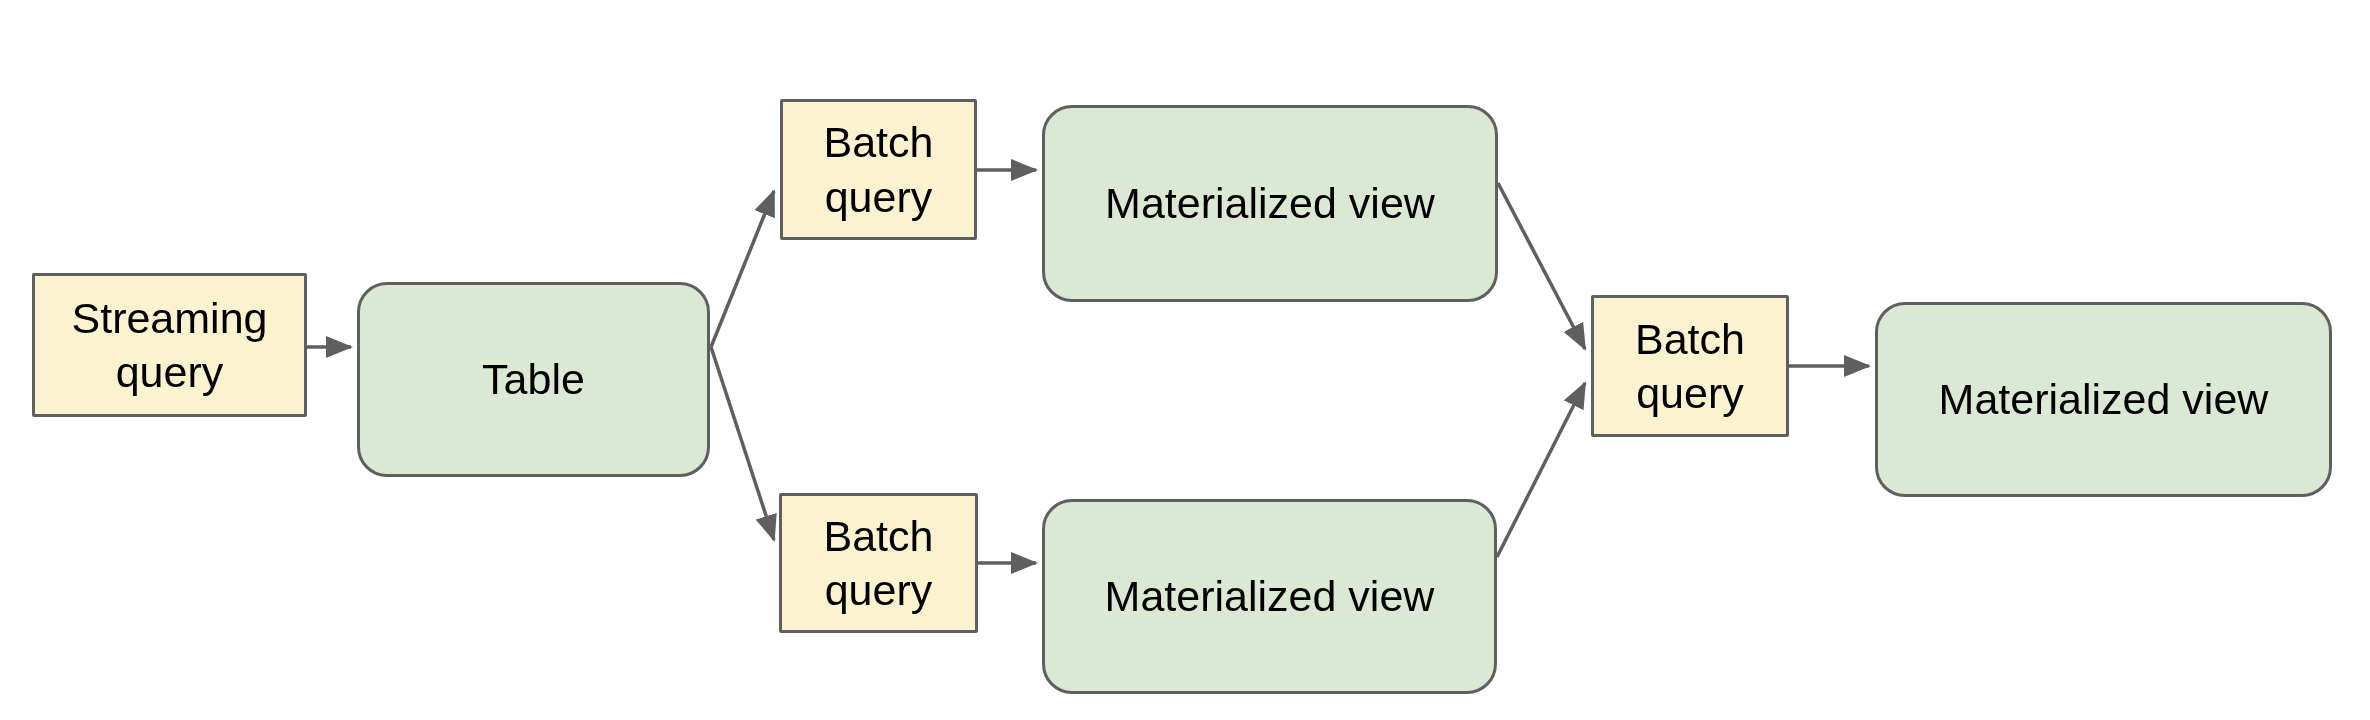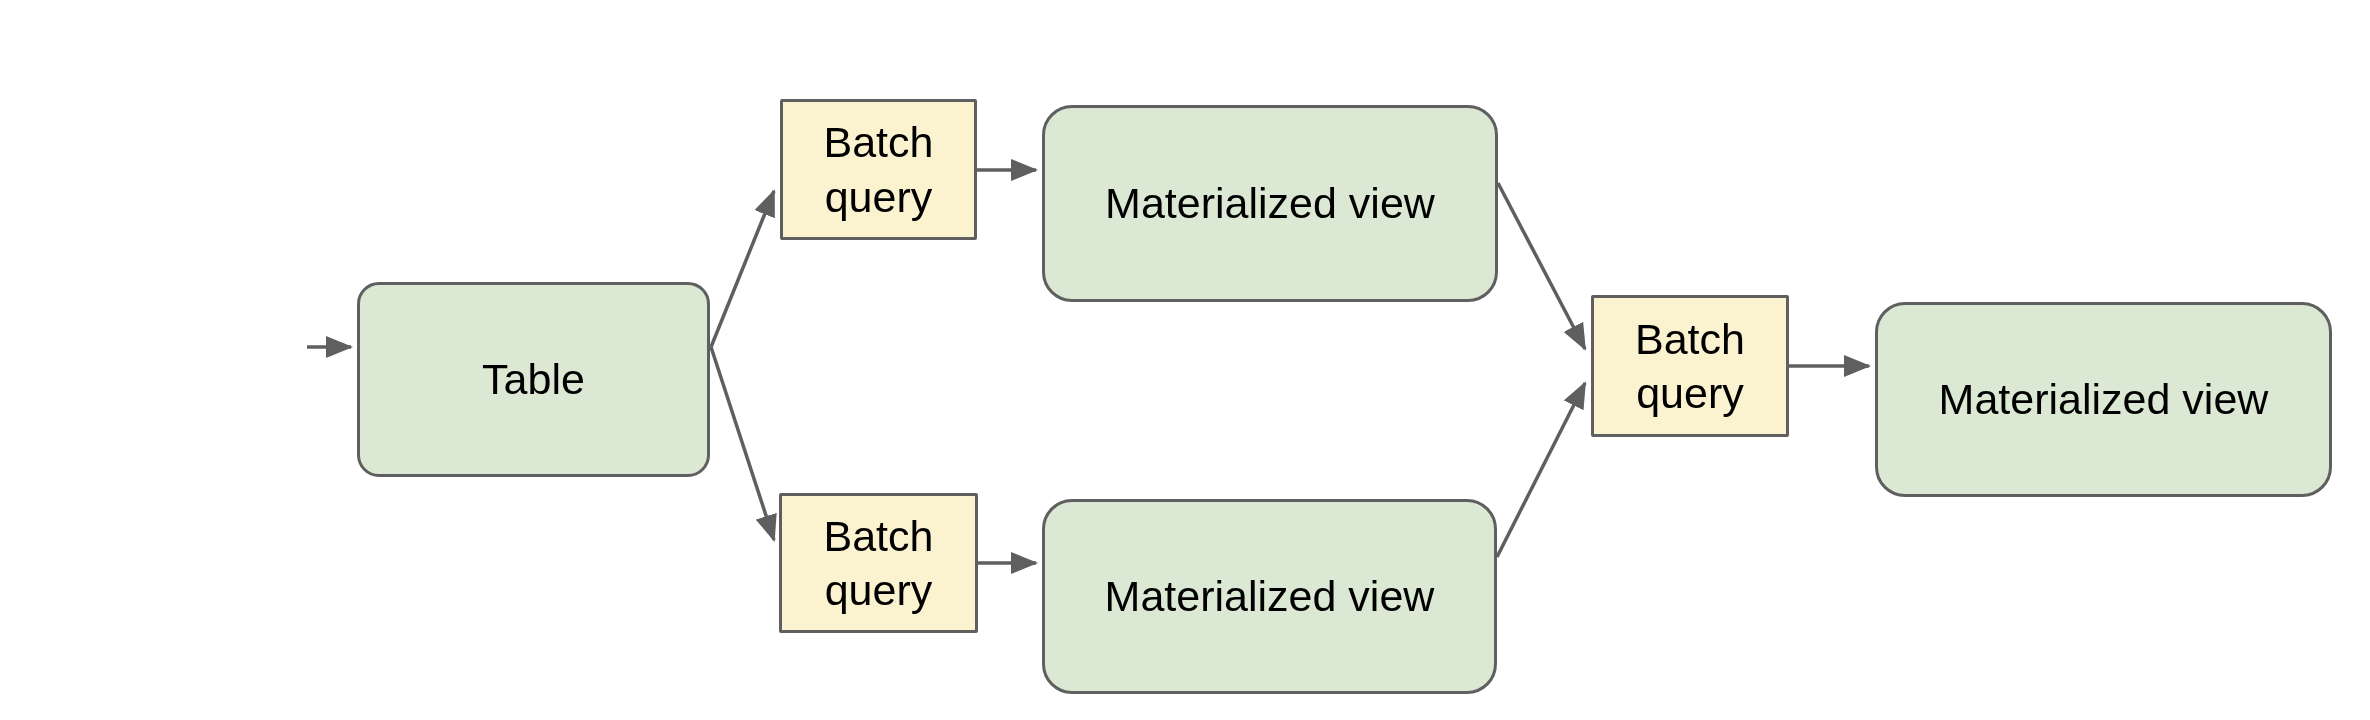--- a/index.html
+++ b/index.html
@@ -48,21 +48,21 @@
     background: var(--view-fill, #dbe8d3);
     border: 3px solid var(--view-border, #5f5f5f);
     border-radius: 30px;
     margin-top: 32px;
   }
   .node .label {
     padding: 0 18px;
   }
   
   #n-streaming-query      { left:  32px; top: 273px; width: 275px; height: 144px; }
-  #n-table                { left: 357px; top: 250px; width: 353px; height: 195px; border-radius: 22px; }
+  #n-table                { left: 357px; top: 250px; width: 353px; height: 195px; }
   #n-batch-query-top      { left: 780px; top:  99px; width: 197px; height: 141px; }
   #n-mv-top               { left:1042px; top:  73px; width: 456px; height: 197px; }
   #n-batch-query-bottom   { left: 779px; top: 493px; width: 199px; height: 140px; }
   #n-mv-bottom            { left:1042px; top: 467px; width: 455px; height: 195px; }
   #n-batch-query-right    { left:1591px; top: 295px; width: 198px; height: 142px; }
   #n-mv-right             { left:1875px; top: 270px; width: 457px; height: 195px; }
 </style>
 </head>
 <body>
 
@@ -77,20 +77,23 @@
     <path class="edge" d="M 307,347 L 351,347" marker-end="url(#arrowhead)"></path>
     <path class="edge" d="M 711,347 L 774,191" marker-end="url(#arrowhead)"></path>
     <path class="edge" d="M 711,347 L 774,540" marker-end="url(#arrowhead)"></path>
     <path class="edge" d="M 977,170 L 1036,170" marker-end="url(#arrowhead)"></path>
     <path class="edge" d="M 978,563 L 1036,563" marker-end="url(#arrowhead)"></path>
     <path class="edge" d="M 1498,183 L 1585,349" marker-end="url(#arrowhead)"></path>
     <path class="edge" d="M 1497,557 L 1585,383" marker-end="url(#arrowhead)"></path>
     <path class="edge" d="M 1789,366 L 1869,366" marker-end="url(#arrowhead)"></path>
   </svg>
 
+  <div class="node query" id="n-streaming-query">
+    <span class="label">Streaming query</span>
+  </div>
 
   <div class="node view" id="n-table">
     <span class="label">Table</span>
   </div>
 
   <div class="node query" id="n-batch-query-top">
     <span class="label">Batch query</span>
   </div>
 
   <div class="node view" id="n-mv-top">

